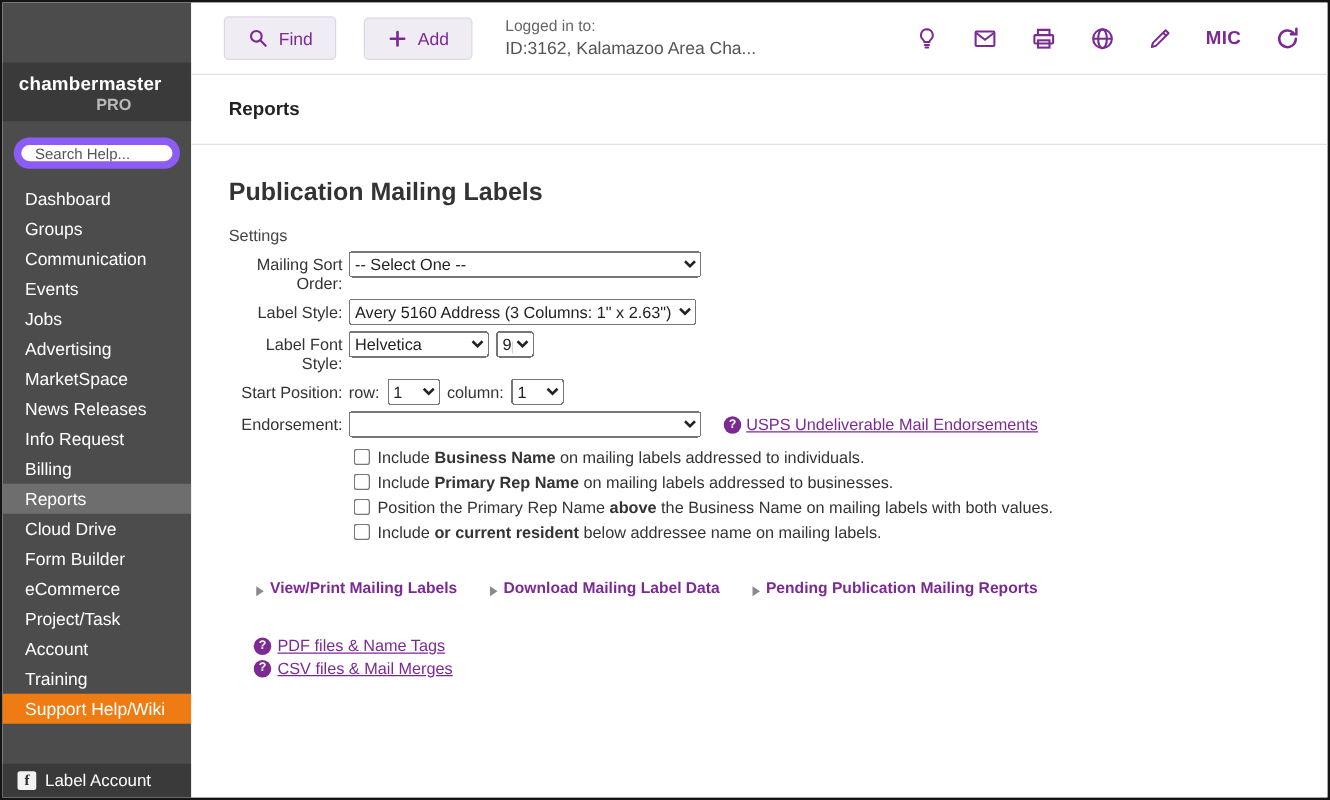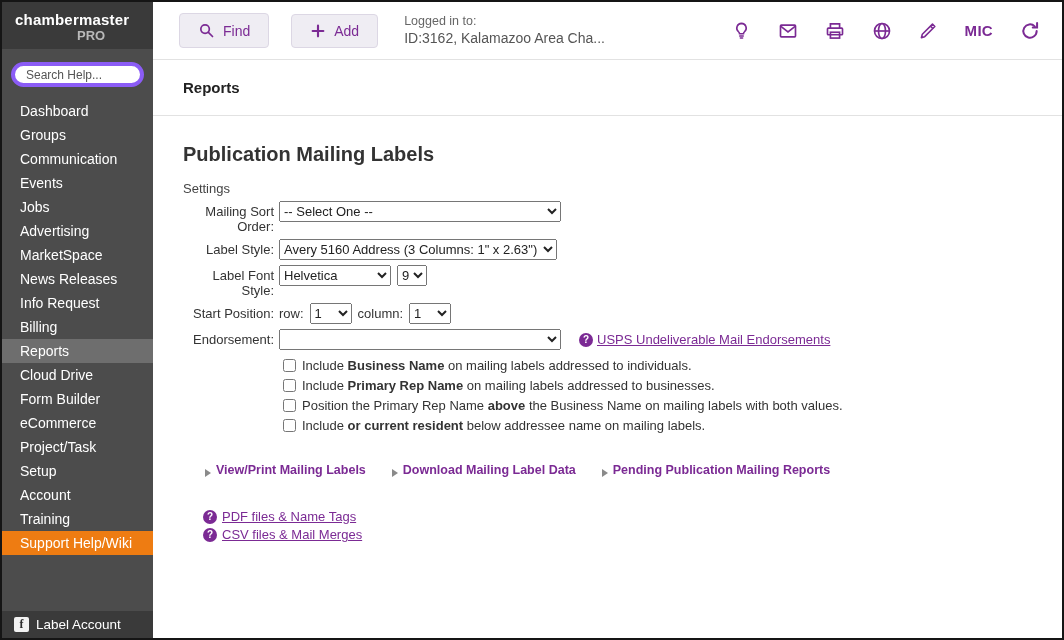--- a/index.html
+++ b/index.html
@@ -1,25 +1,25 @@
 <!DOCTYPE html>
 <html><head>
 <meta charset="utf-8">
 <style>
   * { box-sizing: border-box; margin: 0; padding: 0; }
   html,body { width: 1064px; height: 640px; font-family: "Liberation Sans", sans-serif; }
   .frame { width: 1064px; height: 640px; border: 2px solid #151515; display: flex; background: #fff; overflow: hidden; }
 
   
   .sidebar { width: 151px; background: #4c4c4c; display: flex; flex-direction: column; flex-shrink: 0; }
-  .logo { background: #3a3a3a; padding: 9px 0 6px 13px; }
+  .logo { background: #3a3a3a; padding: 9px 0 6px 13px; margin-top: 48px; }
   .logo-line1 { font-size: 15px; font-weight: bold; color: #ffffff; letter-spacing: .2px; }
   .logo-line2 { font-size: 13px; font-weight: bold; color: #b9b9b9; padding-left: 62px; }
   .search-wrap { padding: 13px 9px 9px 9px; }
-  .search-input { width: 100%; height: 25px; border-radius: 13px; border: 4px solid #8b5cf6; padding: 0 11px; font-size: 12px; outline: none; color: #333; background: #fff; }
+  .search-input { width: 100%; height: 25px; border-radius: 13px; border: 6px solid #8b5cf6; padding: 0 11px; font-size: 12px; outline: none; color: #333; background: #fff; }
   .search-input::placeholder { color: #555; }
   .nav { flex: 1; padding-top: 3px; }
   .nav-item { font-size: 14px; color: #ffffff; padding: 4px 0 4px 18px; line-height: 16px; cursor: pointer; white-space: nowrap; }
   .nav-item.selected { background: #6e6e6e; }
   .nav-item.orange { background: #ee7c12; }
   .linked { margin-top: auto; background: #3a3a3a; color: #fff; font-size: 13.5px; display: flex; align-items: center; gap: 7px; padding: 6px 0 6px 12px; }
   .fb-icon { width: 15px; height: 15px; background: #f2f2f2; color: #2d2d2d; font-weight: bold; font-size: 12px; font-family: "Liberation Serif", serif; display: inline-flex; align-items: center; justify-content: center; border-radius: 2px; }
 
   
   .main { flex: 1; display: flex; flex-direction: column; background: #fff; min-width: 0; }
@@ -94,21 +94,20 @@
       <div class="nav-item">Advertising</div>
       <div class="nav-item">MarketSpace</div>
       <div class="nav-item">News Releases</div>
       <div class="nav-item">Info Request</div>
       <div class="nav-item">Billing</div>
       <div class="nav-item selected">Reports</div>
       <div class="nav-item">Cloud Drive</div>
       <div class="nav-item">Form Builder</div>
       <div class="nav-item">eCommerce</div>
       <div class="nav-item">Project/Task</div>
-      <div class="nav-item">Setup</div>
       <div class="nav-item">Account</div>
       <div class="nav-item">Training</div>
       <div class="nav-item orange">Support Help/Wiki</div>
     </nav>
     <div class="linked">
       <span class="fb-icon">f</span>
       <span>Label Account</span>
     </div>
   </aside>
 

